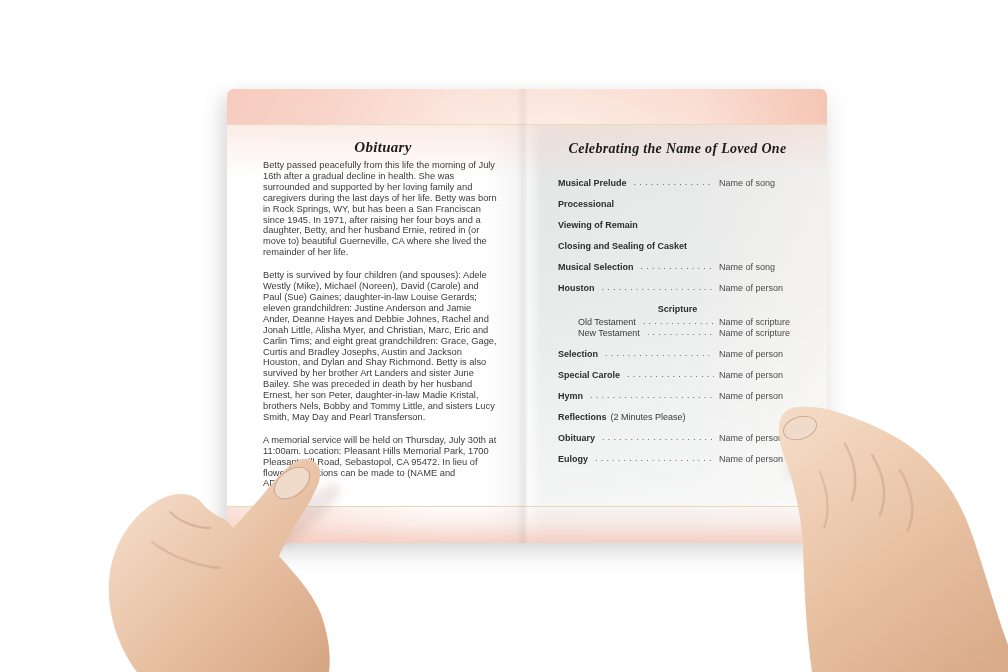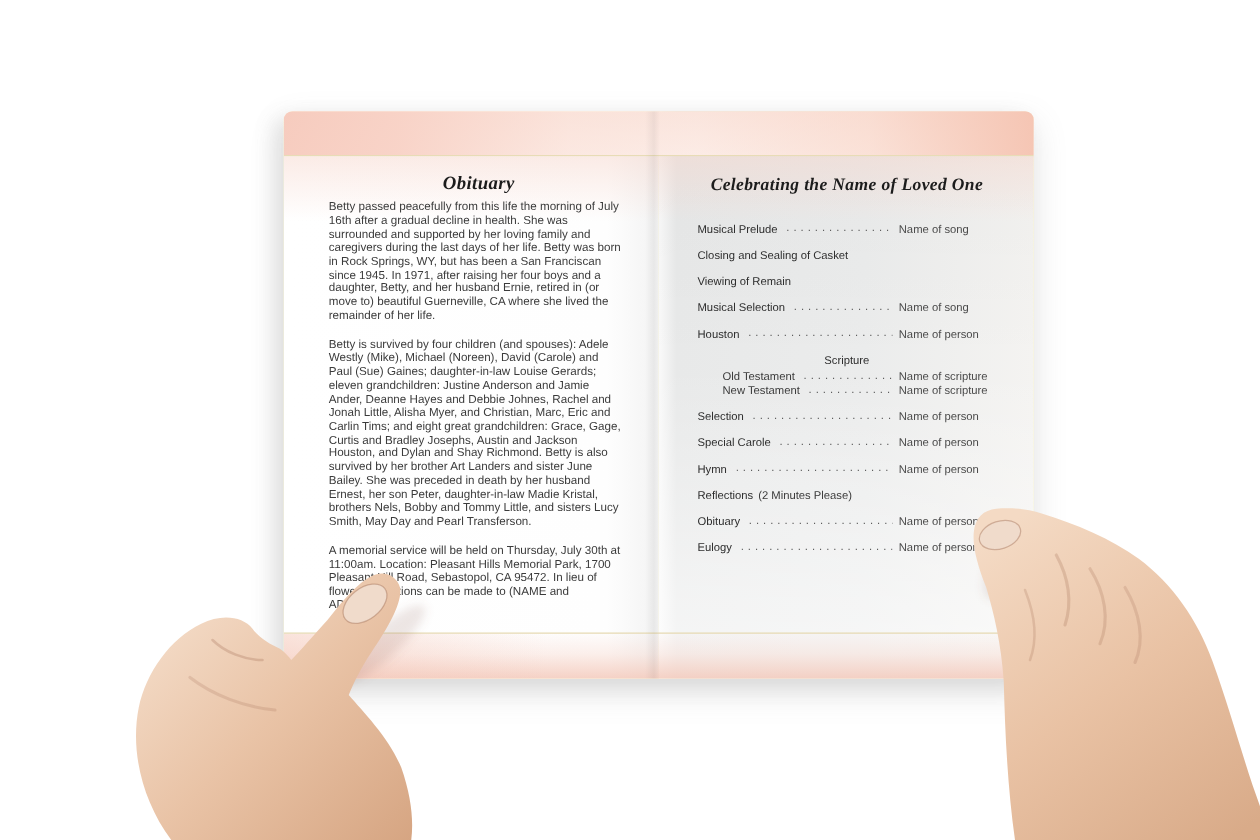--- a/index.html
+++ b/index.html
@@ -57,21 +57,21 @@
     text-align:center;color:#1c1c1c;letter-spacing:.3px;
   }
   .left-title{font-size:15px;line-height:16px;margin:0 0 5px 0;}
   .right-title{font-size:14px;line-height:16px;margin:0 0 20px 0;white-space:nowrap;}
   .obit-p{margin:0 4px 12px 0;font-size:9.3px;line-height:10.9px;color:#3b3b3b;text-align:left;}
   
   .prow{display:flex;align-items:baseline;line-height:13px;margin-bottom:8px;font-size:9px;}
   .prow.group{margin-bottom:1px;justify-content:center;}
   .prow.sub{padding-left:20px;line-height:10px;margin-bottom:1px;}
   .prow.sub + .prow:not(.sub){margin-top:10px;align-items:flex-end;}
-  .plabel{font-weight:normal;color:#2d2d2d;white-space:nowrap;flex:0 0 auto;}
+  .plabel{font-weight:bold;color:#2d2d2d;white-space:nowrap;flex:0 0 auto;}
   .prow.sub .plabel{font-weight:normal;color:#3a3a3a;}
   .psuffix{color:#3a3a3a;margin-left:4px;white-space:nowrap;}
   .pdots{
     flex:1 1 auto;min-width:0;overflow:hidden;white-space:nowrap;
     letter-spacing:3.2px;color:#585858;margin:0 5px 0 7px;position:relative;top:-1px;
   }
   .pvalue{flex:0 0 78px;width:78px;color:#4a4a4a;white-space:nowrap;}
   
   .hands{position:absolute;left:0;top:0;z-index:5;pointer-events:none;}
 </style>
@@ -99,24 +99,27 @@
 
     <div class="content right">
       <h2 class="ptitle right-title">Celebrating the Name of Loved One</h2>
       <div class="prog">
           <div class="prow">
             <span class="plabel">Musical Prelude</span>
             <span class="pdots">................................................................................</span>
             <span class="pvalue">Name of song</span>
           </div>
           <div class="prow">
+            <span class="plabel">Processional</span>
+          </div>
+          <div class="prow">
+            <span class="plabel">Viewing of Remain</span>
+          </div>
+          <div class="prow">
             <span class="plabel">Closing and Sealing of Casket</span>
-          </div>
-          <div class="prow">
-            <span class="plabel">Viewing of Remain</span>
           </div>
           <div class="prow">
             <span class="plabel">Musical Selection</span>
             <span class="pdots">................................................................................</span>
             <span class="pvalue">Name of song</span>
           </div>
           <div class="prow">
             <span class="plabel">Houston</span>
             <span class="pdots">................................................................................</span>
             <span class="pvalue">Name of person</span>

